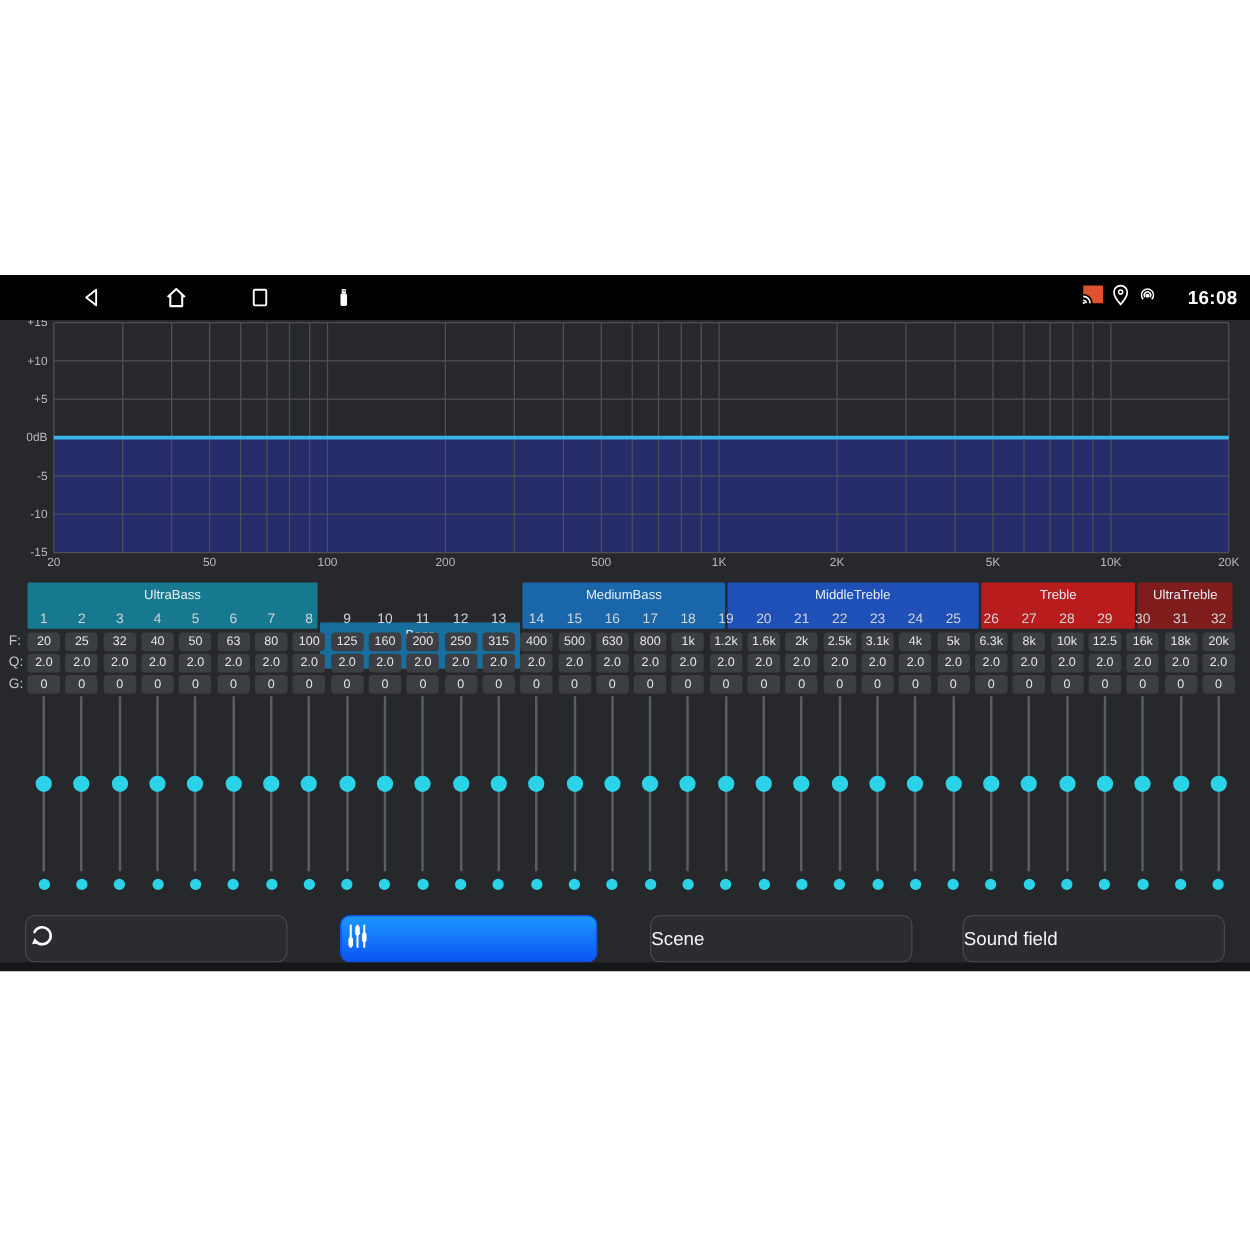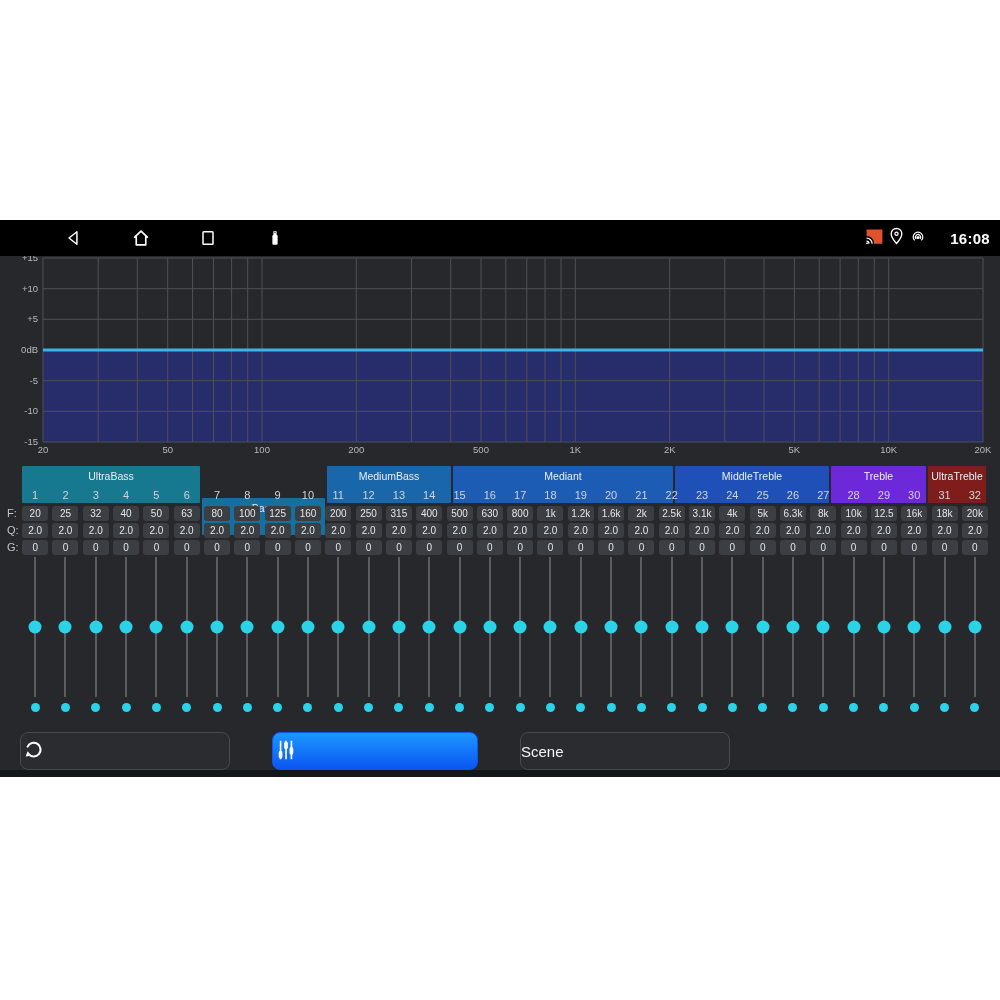--- a/index.html
+++ b/index.html
@@ -150,23 +150,22 @@
       <text class="axlab" x="669.7" y="197" text-anchor="middle">2K</text>
       <text class="axlab" x="794.4" y="197" text-anchor="middle">5K</text>
       <text class="axlab" x="888.7" y="197" text-anchor="middle">10K</text>
       <text class="axlab" x="983.0" y="197" text-anchor="middle">20K</text>
     </svg>
 
   <div class="band-row" id="band-row">
       <div class="band-seg" style="flex: 178 0 0px; background: rgb(22, 121, 143);">UltraBass</div>
       <div class="band-seg" style="flex: 123 0 0px; background: rgb(23, 111, 160); margin-top: 32px;">Bass</div>
       <div class="band-seg" style="flex: 124 0 0px; background: rgb(25, 102, 171);">MediumBass</div>
-      <div class="band-seg" style="flex: 220 0 0px; background: rgb(28, 92, 181);">Mediant</div>
       <div class="band-seg" style="flex: 154 0 0px; background: rgb(30, 80, 184);">MiddleTreble</div>
-      <div class="band-seg" style="flex: 95 0 0px; background: #6d28d9;">Treble</div>
+      <div class="band-seg" style="flex: 95 0 0px; background: #b91c1c;">Treble</div>
       <div class="band-seg" style="flex: 58 0 0px; background: #7f1d1d;">UltraTreble</div>
     </div>
 
   <div class="rowlab" style="top:286px">F:</div>
   <div class="rowlab" style="top:303px">Q:</div>
   <div class="rowlab" style="top:320px">G:</div>
 
   <div class="channels" id="channels">
       <div class="col">
         <div class="chnum">1</div>
@@ -542,15 +541,18 @@
             <rect x="5.3" y="12.6" width="3.4" height="7.2" rx="1.6"></rect>
             <rect x="10.3" y="4.2" width="3.4" height="7.2" rx="1.6"></rect>
             <rect x="15.3" y="9.2" width="3.4" height="7.2" rx="1.6"></rect>
           </g>
         </svg>
     </span>
   </div>
   <div class="btn dark" style="left:520px;width:210px">
     <span>Scene</span>
   </div>
+  <div class="btn dark" style="left:770px;width:210px">
+    <span>Sound field</span>
+  </div>
 
   <div class="footer-strip"></div>
 </div>
 
 </body></html>

